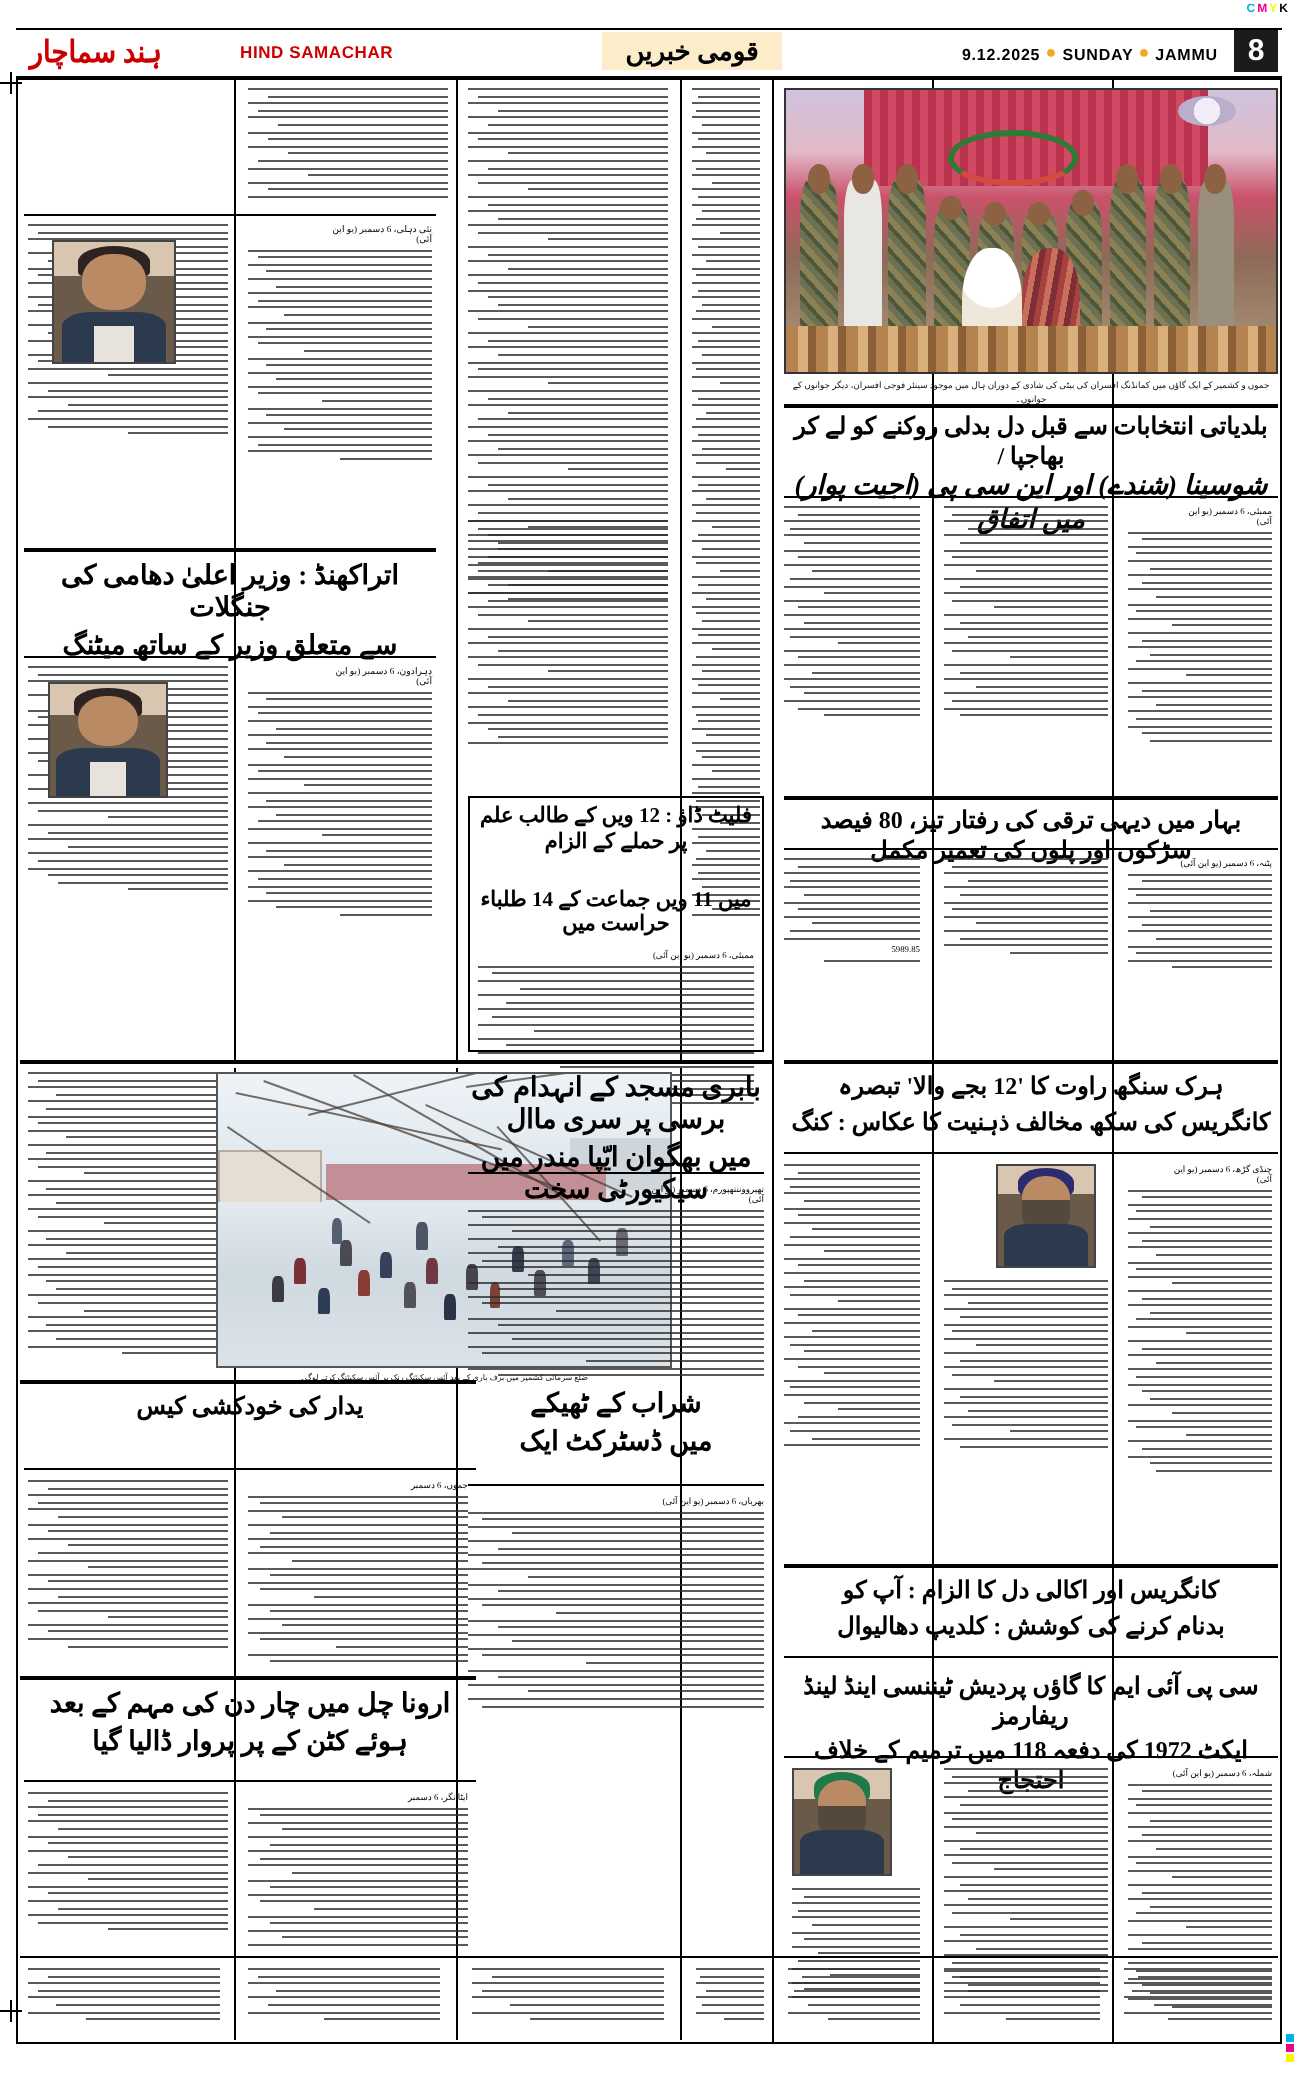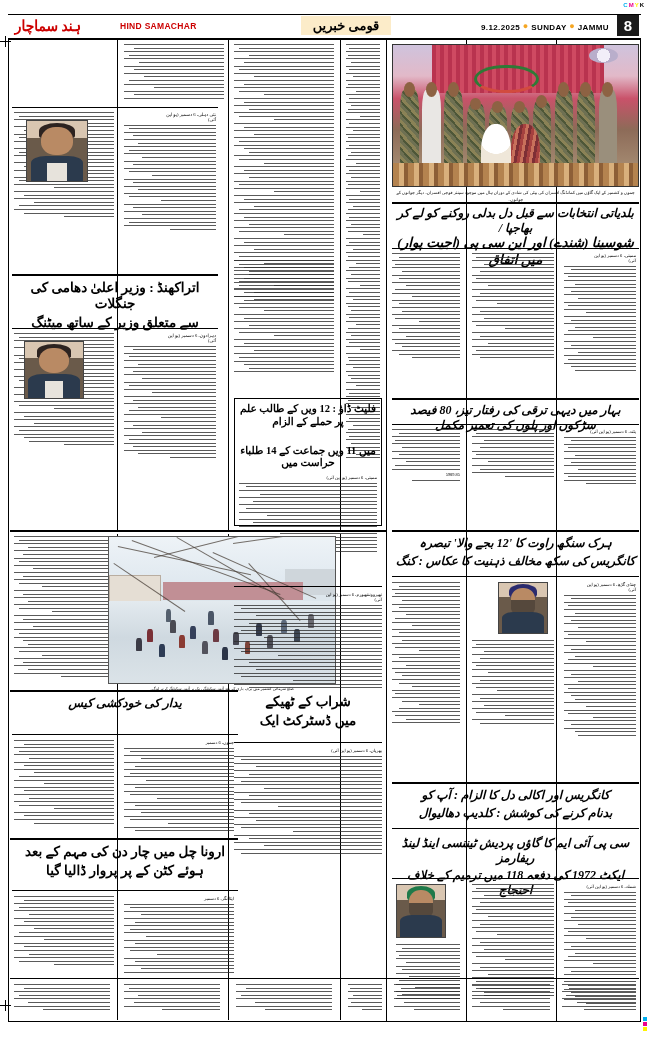--- a/index.html
+++ b/index.html
@@ -30,21 +30,21 @@
   .pagenum{position:absolute;right:2px;top:0px;width:22px;height:21px;background:#1a1a1a;color:#fff;
            text-align:center;line-height:21px;font-size:15px;font-weight:bold;font-family:"Liberation Sans",sans-serif;}
 
   
   .frame{position:absolute;left:8px;top:38px;width:633px;height:984px;border:1.2px solid #000;box-sizing:border-box;}
 
   
   .blk{position:absolute;box-sizing:border-box;}
   .hl{direction:rtl;text-align:center;font-weight:bold;color:#000;line-height:1.22;
       font-family:"Liberation Serif",serif;letter-spacing:-.2px;}
-  .hl.sz1{font-size:16px;} .hl.sz2{font-size:13.5px;} .hl.sz3{font-size:12px;font-style:italic;} .hl.sz4{font-size:10.5px;}
+  .hl.sz1{font-size:16px;} .hl.sz2{font-size:13.5px;} .hl.sz3{font-size:12px;} .hl.sz4{font-size:10.5px;}
 
   
   .body{direction:rtl;}
   .body .ln{height:1px;background:#2b2b2b;margin:0 0 3.1px 0;opacity:.78;}
   .body.tiny .ln{margin-bottom:2.6px;}
   .body .ln.w95{width:95%} .body .ln.w90{width:90%} .body .ln.w85{width:85%}
   .body .ln.w80{width:80%} .body .ln.w70{width:70%} .body .ln.w60{width:60%}
   .body .ln.w50{width:50%} .body .ln.w40{width:40%} .body .ln.w100{width:100%}
 
   .vr{position:absolute;width:1px;background:#000;}
@@ -799,20 +799,24 @@
     <div class="skater" style="left:65%;bottom:32%;background:#333b4d;"></div>
     <div class="skater" style="left:70%;bottom:24%;background:#4f4f58;"></div>
     <div class="skater" style="left:76%;bottom:34%;background:#5d6a7d;"></div>
     <div class="skater" style="left:82%;bottom:28%;background:#3d4755;"></div>
     <div class="skater" style="left:88%;bottom:38%;background:#6a6a72;"></div>
     <div class="skater" style="left:44%;bottom:40%;background:#4a5566;"></div>
     <div class="skater" style="left:25%;bottom:42%;background:#55606e;"></div>
   </div>
   <div class="cap" style="position:absolute;left:108px;top:686px;width:228px;font-size:4px;">ضلع سرمائی کشمیر میں برف باری کے بعد آئس سکیٹنگ رنک پر آئس سکیٹنگ کرتے لوگ۔</div>
 
+  <div class="blk" style="left:234px;top:536px;width:148px;">
+    <div class="hl sz2">بابری مسجد کے انہدام کی برسی پر سری ماال</div>
+    <div class="hl sz2" style="margin-top:2px;">میں بھگوان ایّپا مندر میں سیکیورٹی سخت</div>
+  </div>
   <div class="hr" style="left:234px;top:586px;width:148px;"></div>
   <div class="blk body tiny" style="left:234px;top:592px;width:148px;">
     <div class="ln w40" style="font-size:4.4px;direction:rtl;height:auto;background:none;opacity:1;text-align:right">تھیرووننتھپورم، 6 دسمبر (یو این آئی)</div>
     <div class="ln w100"></div>
       <div class="ln w95"></div>
       <div class="ln w100"></div>
       <div class="ln w85"></div>
     <div class="ln w100"></div>
       <div class="ln w90"></div>
       <div class="ln w100"></div>

